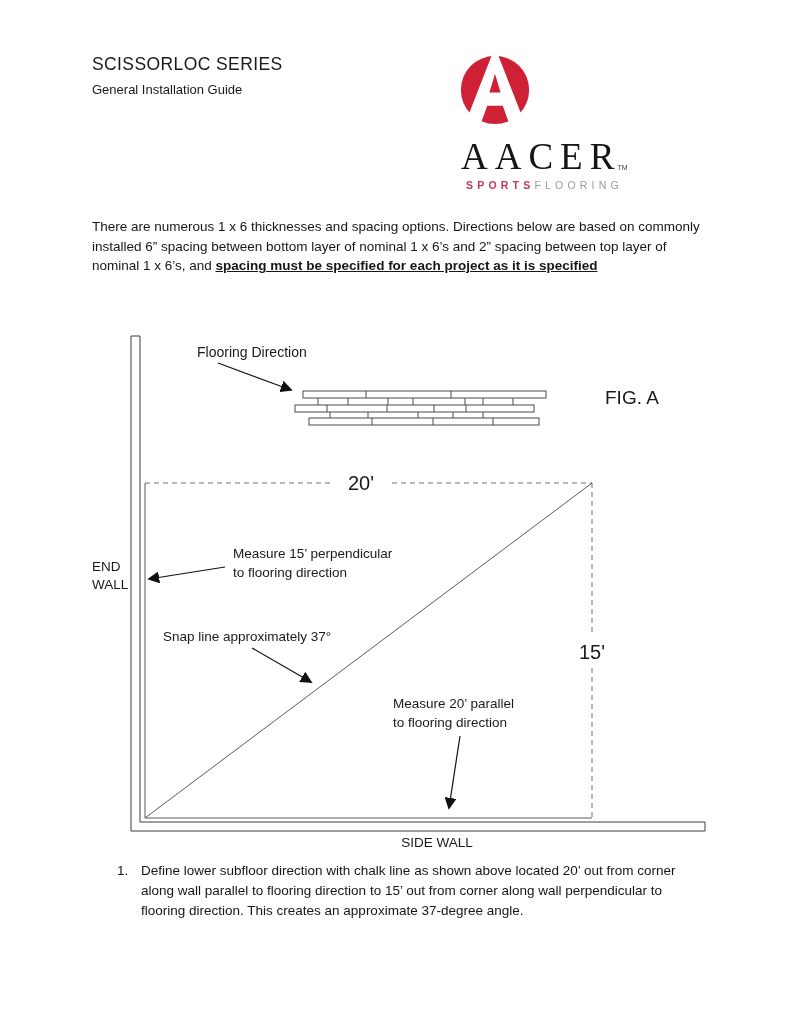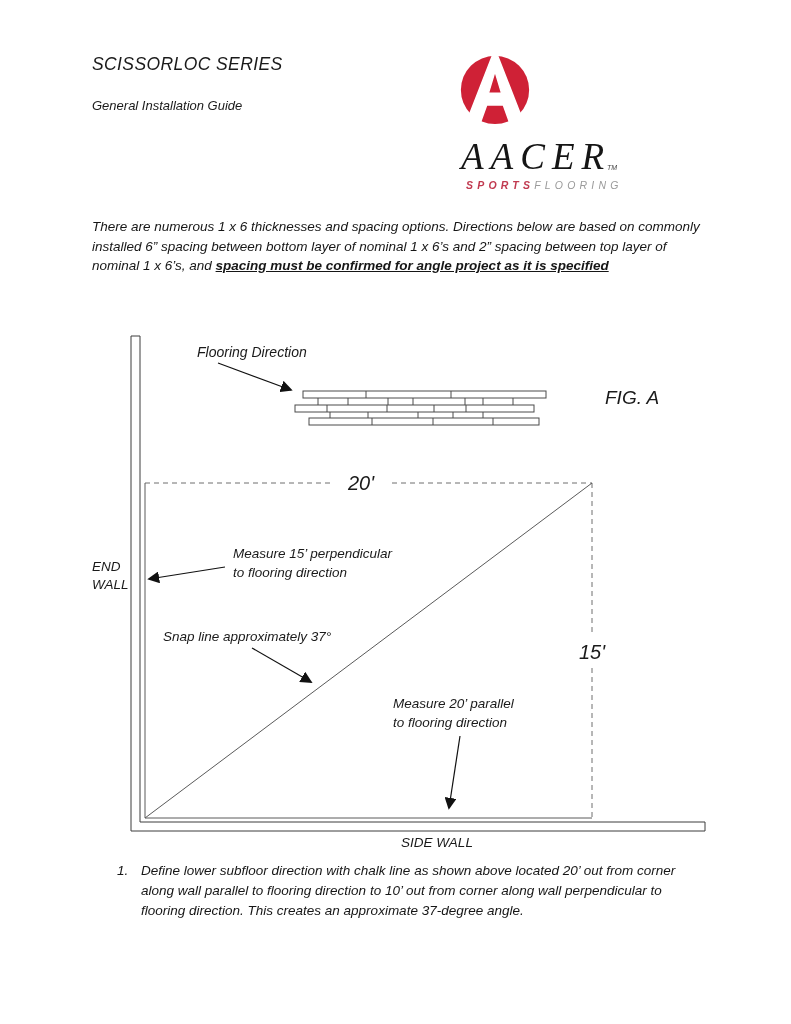--- a/index.html
+++ b/index.html
@@ -5,27 +5,26 @@
   * { margin: 0; padding: 0; box-sizing: border-box; }
   html, body { background: #ffffff; }
   .page {
     position: relative;
     width: 764px;
     height: 1024px;
     background: #ffffff;
     font-family: "Liberation Sans", sans-serif;
     color: #1d1d1d;
     overflow: hidden;
-    font-style: italic;
   }
 
   
   .title-block { position: absolute; left: 92px; top: 54px; }
   .doc-title   { font-size: 17.5px; font-weight: 400; letter-spacing: 0.4px; color: #1a1a1a; }
-  .doc-subtitle{ font-size: 13px; margin-top: 23px; color: #1a1a1a; }
+  .doc-subtitle{ font-size: 13px; margin-top: 7px; color: #1a1a1a; }
 
   .logo { position: absolute; left: 456px; top: 48px; display: flex; align-items: flex-start; flex-direction: column; }
   .logo-mark { width: 78px; height: 78px; }
   .logo-text { margin-left: 5px; padding-top: 12px; }
   .logo-brand-row { display: flex; align-items: flex-start; }
   .logo-brand {
     font-family: "Liberation Serif", serif;
     font-size: 37px; line-height: 38px;
     letter-spacing: 7px;
     color: #151515;
@@ -77,21 +76,21 @@
         <span class="logo-tm">TM</span>
       </div>
       <div class="logo-tagline">
         <span class="tag-sports">SPORTS</span><span class="tag-flooring">FLOORING</span>
       </div>
     </div>
   </div>
 
 
   <p class="para para-2">
-    <span>There are numerous 1 x 6 thicknesses and spacing options. Directions below are based on commonly installed 6” spacing between bottom layer of nominal 1 x 6’s and 2” spacing between top layer of nominal 1 x 6’s, and </span><span class="bold-underline">spacing must be confirmed for angle project as it is specified</span>
+    <span>There are numerous 1 x 6 thicknesses and spacing options. Directions below are based on commonly installed 6” spacing between bottom layer of nominal 1 x 6’s and 2” spacing between top layer of nominal 1 x 6’s, and </span><span class="bold-underline">spacing must be specified for each project as it is specified</span>
   </p>
 
   <svg class="figure-svg" width="625" height="530" viewBox="0 0 625 530">
     <defs>
       <marker id="arrow" viewBox="0 0 10 10" refX="8.5" refY="5" markerWidth="10" markerHeight="10" orient="auto">
         <path d="M0,0 L10,5 L0,10 Z" fill="#111"></path>
       </marker>
     </defs>
 
     <path d="M46,6 L55,6 L55,492 L620,492 L620,501 L46,501 Z" fill="#ffffff" stroke="#3c3c3c" stroke-width="1"></path>
@@ -153,16 +152,16 @@
     <text class="fig-text" x="78" y="311" font-size="13.5">Snap line approximately 37°</text>
     <line x1="167" y1="318" x2="226" y2="352" stroke="#111" stroke-width="1.2" marker-end="url(#arrow)"></line>
 
     <text class="fig-text" x="308" y="378" font-size="13.5">Measure 20’ parallel</text>
     <text class="fig-text" x="308" y="397" font-size="13.5">to flooring direction</text>
     <line x1="375" y1="406" x2="364" y2="478" stroke="#111" stroke-width="1.2" marker-end="url(#arrow)"></line>
   </svg>
 
   <div class="list-item">
     <span class="list-num">1.</span>
-    <span class="list-text">Define lower subfloor direction with chalk line as shown above located 20’ out from corner along wall parallel to flooring direction to 10’ out from corner along wall perpendicular to flooring direction. This creates an approximate 37-degree angle.</span>
+    <span class="list-text">Define lower subfloor direction with chalk line as shown above located 20’ out from corner along wall parallel to flooring direction to 15’ out from corner along wall perpendicular to flooring direction. This creates an approximate 37-degree angle.</span>
   </div>
 
 </div>
 
 </body></html>

